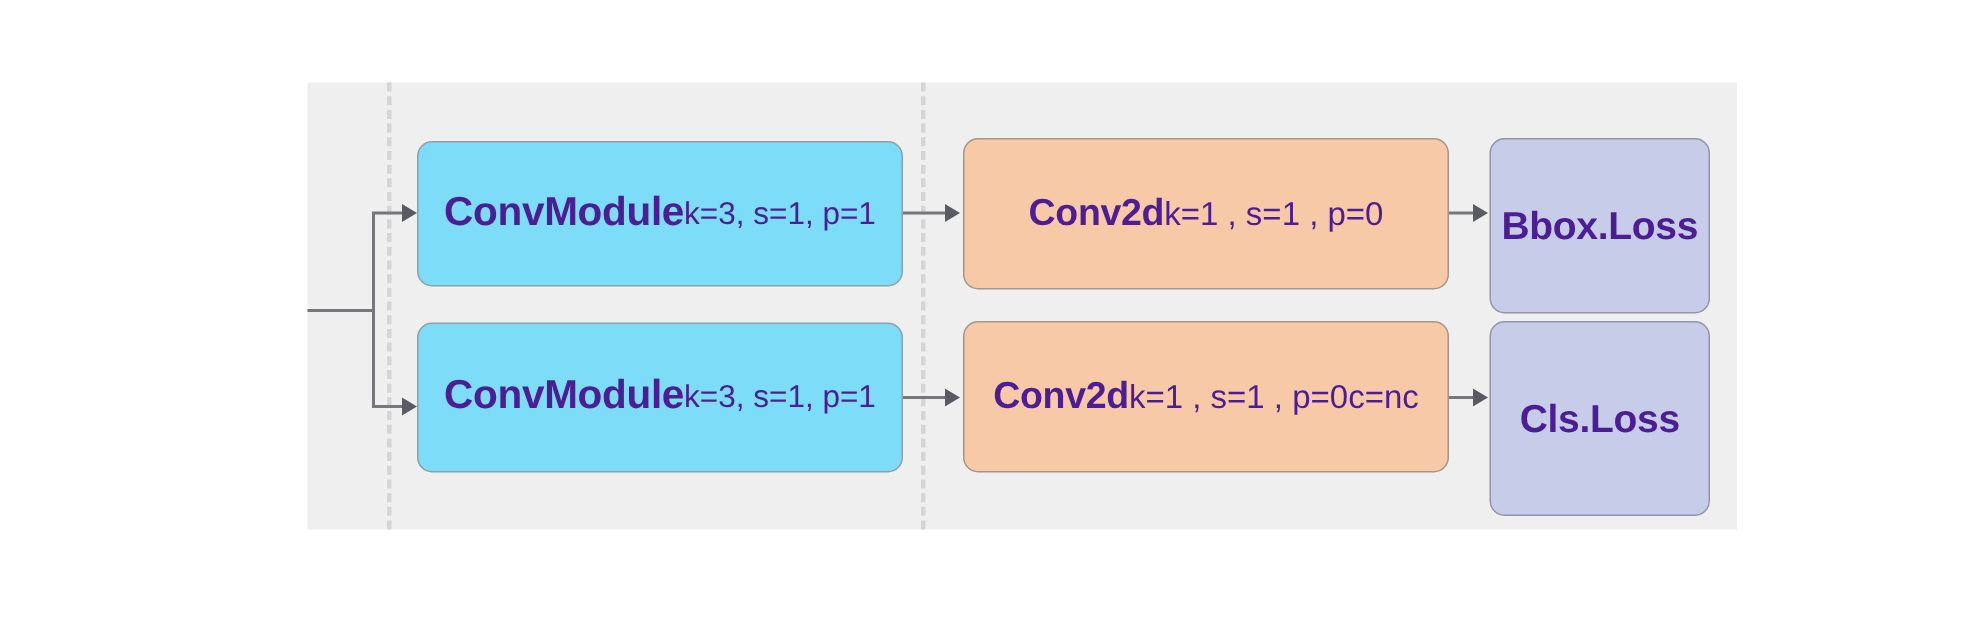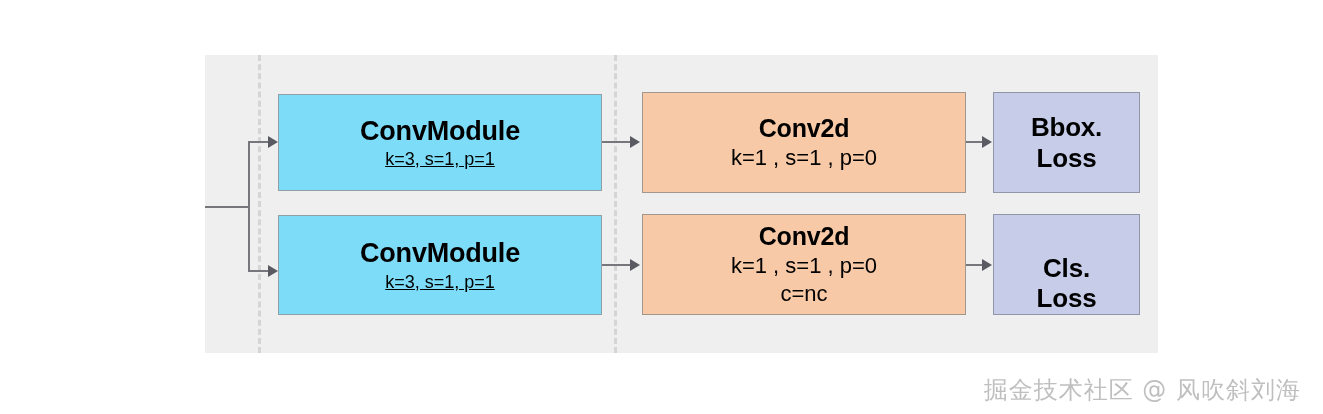--- a/index.html
+++ b/index.html
@@ -40,46 +40,46 @@
     border-left: 3px dashed #d5d5d5;
   }
   .dashed-sep.sep-1 { left: 258px; }
   .dashed-sep.sep-2 { left: 614px; }
 
   
   .node {
     position: absolute;
     box-sizing: border-box;
     border: 1.5px solid #9a9a9a;
-    border-radius: 0;
+    border-radius: 10px;
     display: flex;
-    flex-direction: column;
+    flex-direction: row;
     align-items: center;
     justify-content: center;
     text-align: center;
-    color: #000000;
+    color: #4c1d95;
     line-height: 1.12;
   }
   .node .title {
     font-weight: bold;
     letter-spacing: -0.2px;
   }
   .node .sub {
     font-weight: normal;
   }
 
   
   .node.conv-module {
     left: 278px;
     width: 324px;
     background: #7ddcf7;
     border-color: #8fa0a6;
   }
   .node.conv-module .title { font-size: 27px; margin-bottom: 3px; }
-  .node.conv-module .sub   { font-size: 18px; text-decoration: underline; }
+  .node.conv-module .sub   { font-size: 21px; }
 
   
   .node.conv2d {
     left: 642px;
     width: 324px;
     background: #f8c9a6;
     border-color: #a3968c;
   }
   .node.conv2d .title { font-size: 25px; margin-bottom: 2px; }
   .node.conv2d .sub   { font-size: 22px; line-height: 1.25; }
@@ -92,22 +92,22 @@
     border-color: #9195a8;
   }
   .node.loss .title { font-size: 26px; line-height: 1.18; }
 
   
   .row-top    { top: 94px;  height: 97px; }
   .row-bottom { top: 215px; height: 100px; }
 
   .node.conv2d.row-top    { top: 92px;  height: 101px; }
   .node.conv2d.row-bottom { top: 214px; height: 101px; }
-  .node.loss.row-top      { top: 92px;  height: 101px; text-align: center; }
-  .node.loss.row-bottom   { top: 214px; height: 101px; justify-content: flex-end; }
+  .node.loss.row-top      { top: 92px;  height: 117px; text-align: center; }
+  .node.loss.row-bottom   { top: 214px; height: 130px; }
 
   
   .conn {
     position: absolute;
     background: #76767c;
   }
   .conn.h { height: 2px; }
   .conn.v { width: 2px; }
 
   .arrow-head {
@@ -202,15 +202,14 @@
     <div class="title">Conv2d</div>
     <div class="sub">k=1 , s=1 , p=0</div>
     <div class="sub">c=nc</div>
   </div>
 
   <div class="node loss row-bottom">
     <div class="title">Cls.</div>
     <div class="title">Loss</div>
   </div>
 
-  <div class="watermark">掘金技术社区 @ 风吹斜刘海</div>
 
 </div>
 
 </body></html>

